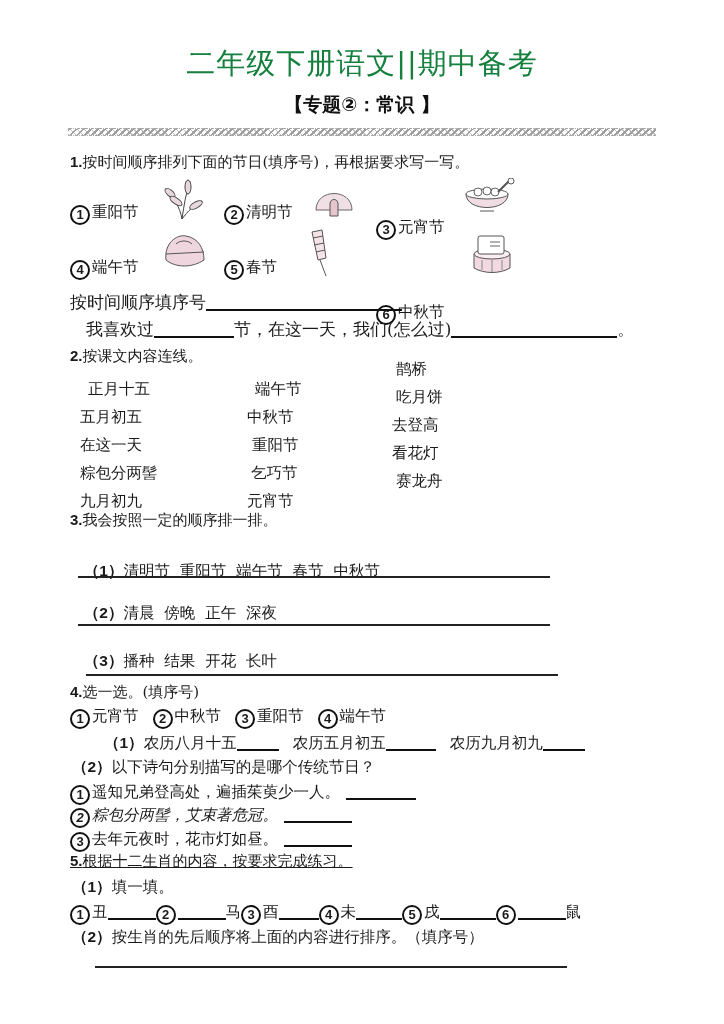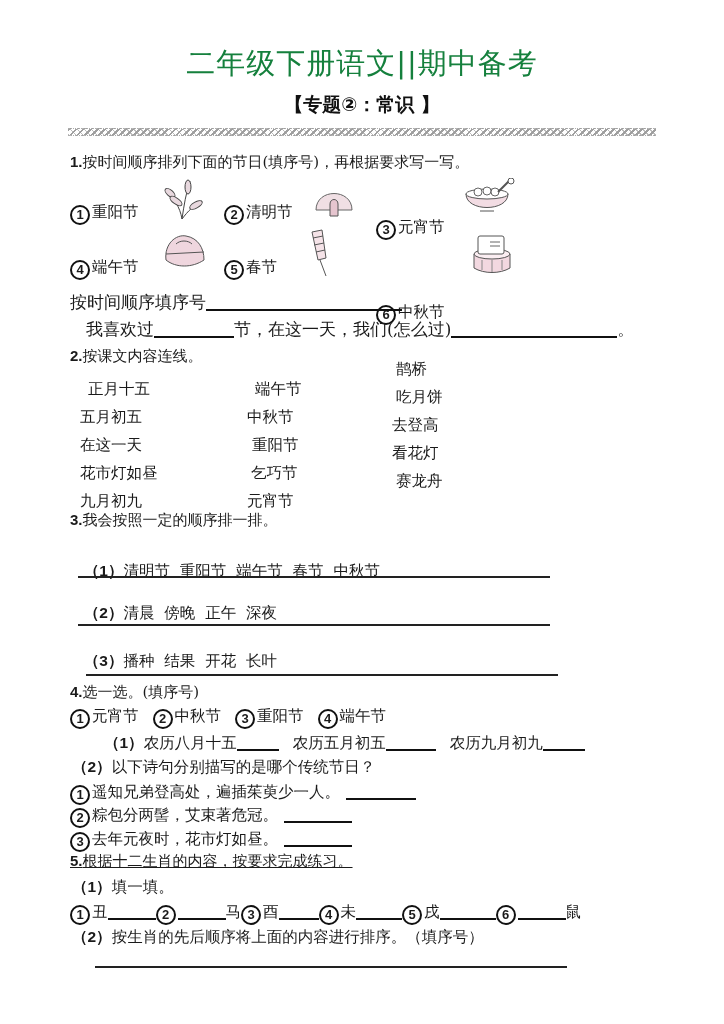--- a/index.html
+++ b/index.html
@@ -101,21 +101,21 @@
   <span>我喜欢过</span><span class="blank" style="width:80px;"></span><span>节，在这一天，我们(怎么过)</span><span class="blank" style="width:166px;"></span><span>。</span>
 </div>
 
 <div class="abs q" style="left:70px; top:347px;">
   <span class="qnum">2.</span><span>按课文内容连线。</span>
 </div>
 <div class="abs t15" style="left:88px; top:375px; line-height:28px;">
   <div>正月十五</div>
   <div style="margin-left:-8px">五月初五</div>
   <div style="margin-left:-8px">在这一天</div>
-  <div style="margin-left:-8px">花市灯如昼</div>
+  <div style="margin-left:-8px">粽包分两髻</div>
   <div style="margin-left:-8px">九月初九</div>
 </div>
 <div class="abs t15" style="left:247px; top:375px; line-height:28px;">
   <div style="margin-left:8px">端午节</div>
   <div>中秋节</div>
   <div style="margin-left:5px">重阳节</div>
   <div style="margin-left:4px">乞巧节</div>
   <div>元宵节</div>
 </div>
 <div class="abs t15" style="left:392px; top:355px; line-height:28px;">
@@ -150,21 +150,21 @@
 </div>
 <div class="abs t15" style="left:72px; top:733px;margin-left:32px;">
   <span class="paren">（1）</span><span>农历八月十五</span><span class="blank" style="width:42px;"></span><span style="display:inline-block;width:14px"></span><span>农历五月初五</span><span class="blank" style="width:50px;"></span><span style="display:inline-block;width:14px"></span><span>农历九月初九</span><span class="blank" style="width:42px;"></span>
 </div>
 <div class="abs t15" style="left:72px; top:757px;">
   <span class="paren">（2）</span><span>以下诗句分别描写的是哪个传统节日？</span>
 </div>
 <div class="abs t15" style="left:70px; top:782px;">
   <span class="circ">1</span><span>遥知兄弟登高处，遍插茱萸少一人。</span><span class="blank" style="width:70px; margin-left:6px"></span>
 </div>
-<div class="abs t15" style="left:70px; top:805px;">
+<div class="abs t15" style="left:70px; top:805px;font-style:italic;">
   <span class="circ">2</span><span>粽包分两髻，艾束著危冠。</span><span class="blank" style="width:68px; margin-left:6px"></span>
 </div>
 <div class="abs t15" style="left:70px; top:829px;">
   <span class="circ">3</span><span>去年元夜时，花市灯如昼。</span><span class="blank" style="width:68px; margin-left:6px"></span>
 </div>
 
 <div class="abs q" style="left:70px; top:852px;text-decoration:underline;">
   <span class="qnum">5.</span><span>根据十二生肖的内容，按要求完成练习。</span>
 </div>
 <div class="abs t15" style="left:72px; top:877px;">

